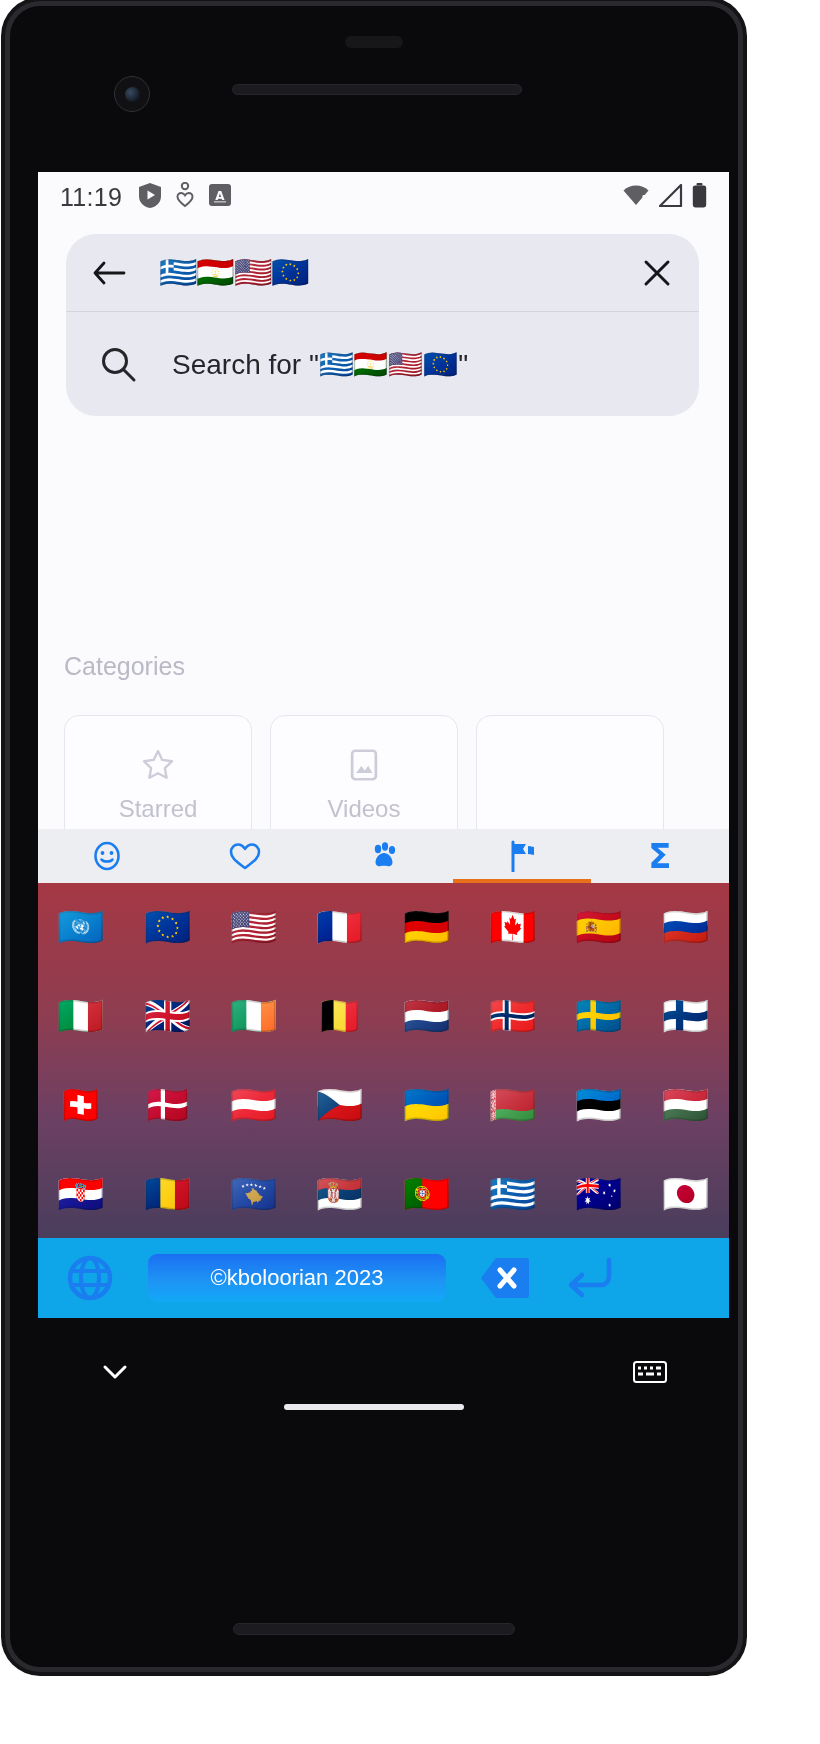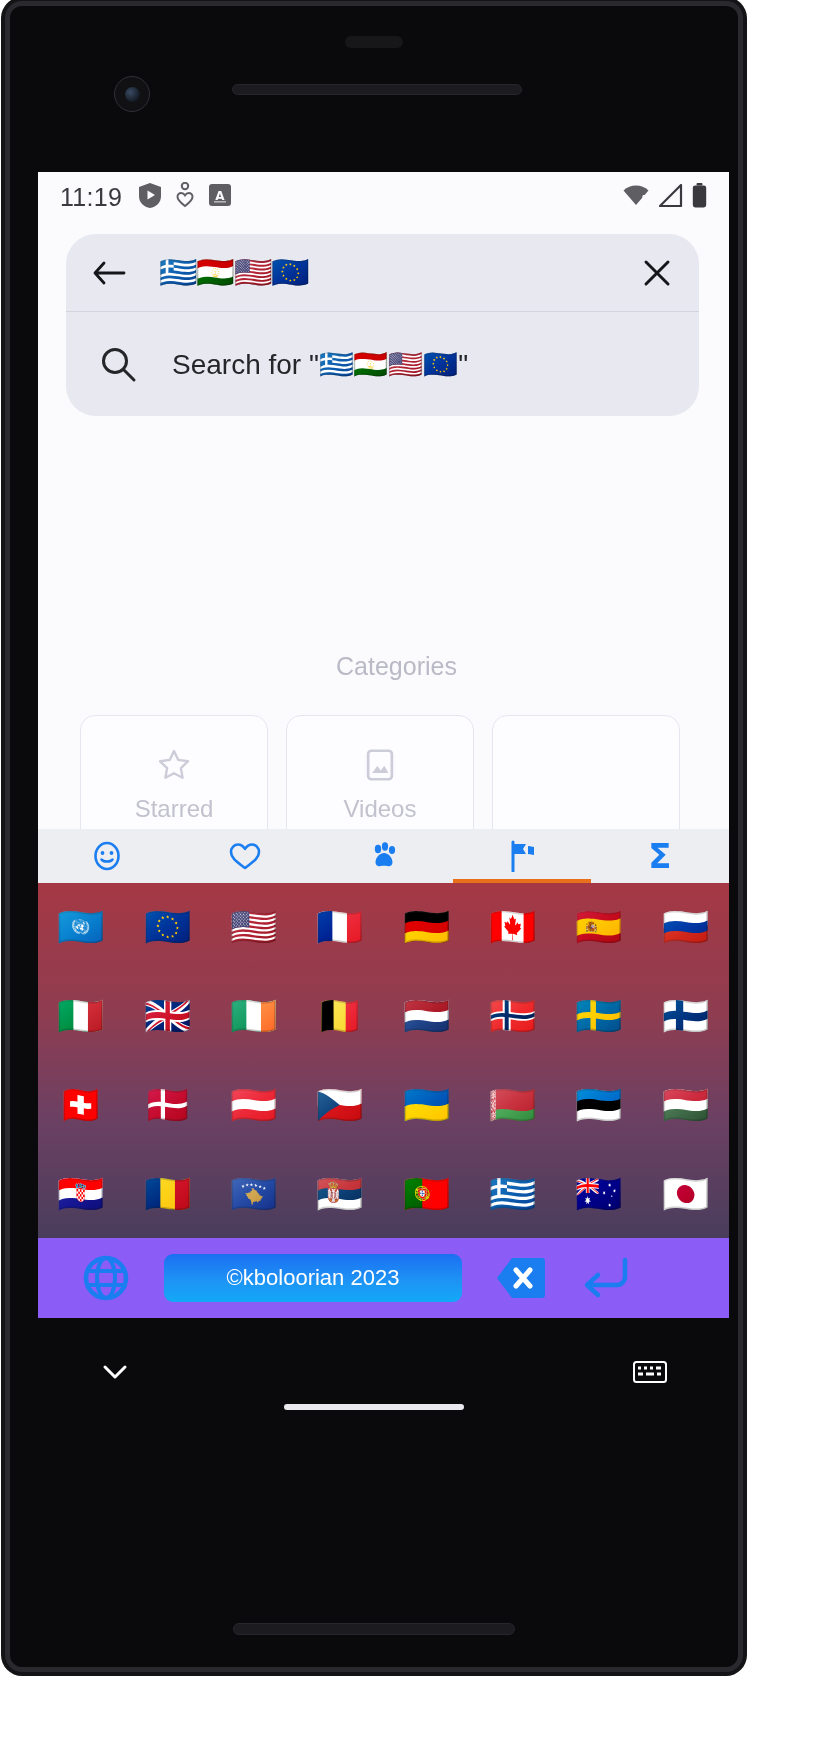--- a/index.html
+++ b/index.html
@@ -9,21 +9,21 @@
     font-family: "Liberation Sans", sans-serif;
     overflow: hidden;
   }
 
   
   .phone-frame {
     position: absolute;
     left: 10px; top: 6px;
     width: 728px; height: 1661px;
     background: #0a0a0c;
-    border-radius: 12px;
+    border-radius: 30px;
     box-shadow: 0 0 0 5px #2a2a2e, 0 0 0 9px #141417;
   }
   .frame-edge-top {
     position: absolute; left: 50%; transform: translateX(-50%);
     top: 30px; width: 58px; height: 12px;
     background: #17171a; border-radius: 7px;
   }
   .earpiece {
     position: absolute; left: 222px; top: 78px;
     width: 290px; height: 11px;
@@ -109,25 +109,25 @@
     margin-left: 35px;
     font-size: 28px;
     color: #26262a;
     white-space: nowrap;
   }
 
   
   .cat-section { position: absolute; left: 0; top: 480px; width: 691px; }
   .cat-title {
     font-size: 25px; color: #b9bac6;
-    padding-left: 26px; margin-bottom: 34px; text-align: center;
+    padding-left: 26px; margin-bottom: 34px;
   }
   .cat-row {
     display: flex; gap: 18px;
-    padding-left: 42px;
+    padding-left: 26px;
   }
   .cat-card {
     width: 188px; height: 138px;
     flex: 0 0 auto;
     border: 1.5px solid #e6e6ef;
     border-radius: 15px;
     background: #fdfcff;
     display: flex; flex-direction: column;
     align-items: center; justify-content: center;
     gap: 11px;
@@ -170,23 +170,23 @@
   .emoji-cell {
     font-family: "DejaVu Sans", sans-serif;
     font-size: 38px;
     line-height: 1;
     cursor: pointer;
     user-select: none;
   }
 
   .kb-bottom {
     height: 80px;
-    background: #8b5cf6;
+    background: #0ea5e9;
     display: flex; align-items: center;
-    padding: 0 44px;
+    padding: 0 28px;
   }
   .globe-key { width: 48px; height: 48px; flex: 0 0 auto; }
   .spacebar {
     flex: 1;
     height: 48px;
     margin: 0 34px;
     border-radius: 9px;
     background: linear-gradient(180deg, #1b6ff2 0%, #1e93f5 55%, #12a9f7 100%);
     display: flex; align-items: center; justify-content: center;
     color: #ffffff; font-size: 22px;

